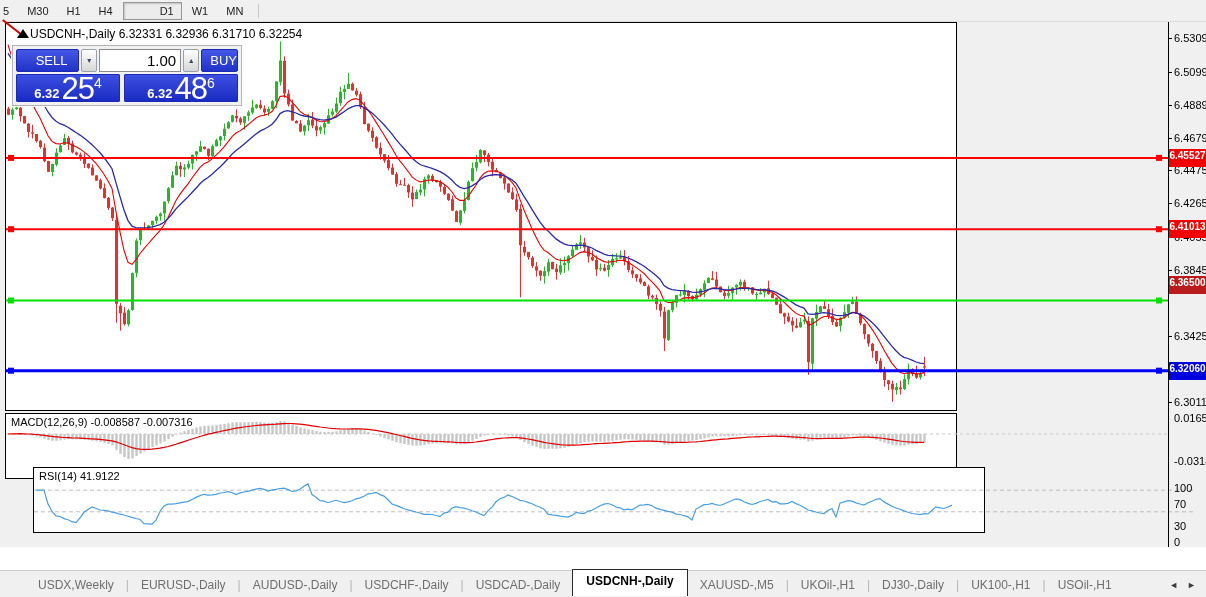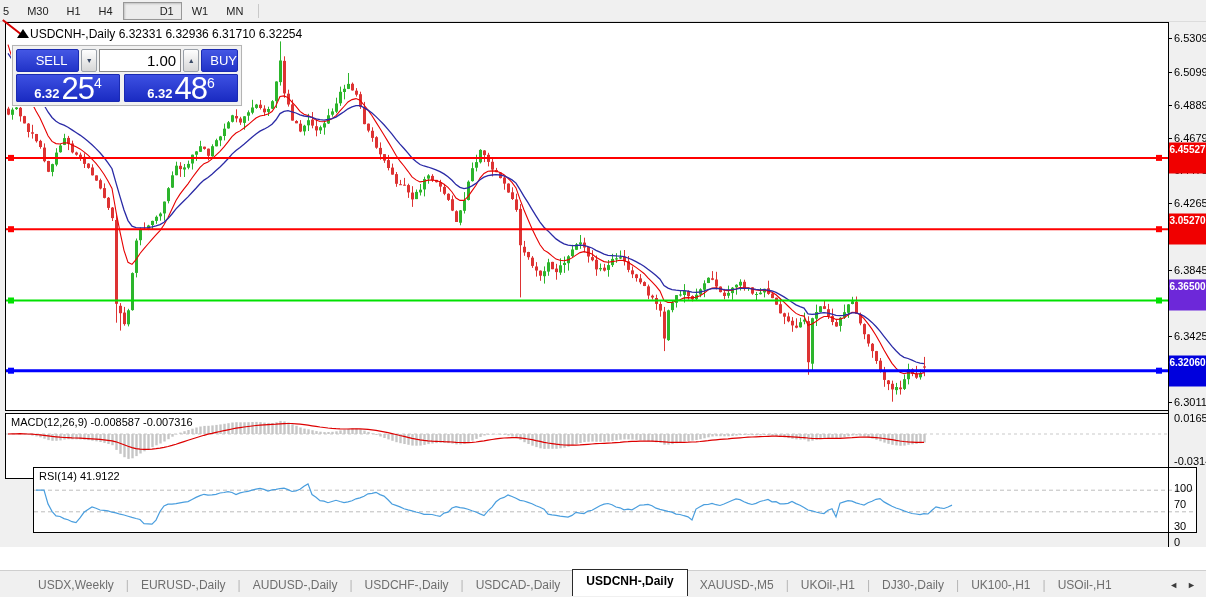--- a/index.html
+++ b/index.html
@@ -4,35 +4,35 @@
 <style>
   html,body{margin:0;padding:0;background:#e8e8e8;font-family:"Liberation Sans",sans-serif;}
   .screen{position:relative;width:1206px;height:597px;background:#f0f0f0;overflow:hidden;}
   
   .toolbar{position:absolute;top:0;left:0;right:0;height:21px;background:#f0f0f0;display:flex;align-items:center;font-size:11px;color:#222;border-bottom:1px solid #dcdcdc;}
   .tf-btn{padding:2px 7px;margin:0 1px;border:1px solid transparent;cursor:default;}
   .tf-btn:first-child{margin-left:-5px;}
   .tf-btn.active{background:#ececec;border:1px solid #979797;box-shadow:inset 1px 1px 2px rgba(0,0,0,.18);padding-left:36px;}
   .tf-sep{width:1px;height:14px;background:#c9c9c9;margin:0 6px;}
   
-  .panel{position:absolute;left:5px;width:1164px;background:#fff;border:1px solid #000;box-sizing:border-box;}
+  .panel{position:absolute;left:5px;width:952px;background:#fff;border:1px solid #000;box-sizing:border-box;}
   #panel-main{top:22px;height:389px;}
   #panel-macd{top:413px;height:66px;}
   #panel-rsi{top:467px;height:66px;margin-left:28px;}
   .axis-vline{position:absolute;left:1168px;top:22px;width:1px;height:525px;background:#000;}
   .panel svg{position:absolute;left:0;top:0;display:block;}
   .pane-label{position:absolute;left:5px;top:2px;font-size:11px;color:#000;white-space:nowrap;}
   
   .chart-title{position:absolute;left:24px;top:4px;font-size:12px;color:#000;white-space:nowrap;}
   .symbol-marker{position:absolute;left:11px;top:6px;width:0;height:0;border-left:6px solid transparent;border-right:6px solid transparent;border-bottom:9px solid #000;}
   .corner-line{position:absolute;left:-6px;top:4px;width:26px;height:2px;background:#d40000;transform:rotate(38deg);}
   
   .ptick{position:absolute;left:1174px;font-size:11px;color:#000;transform:translateY(-50%);}
   .ptick::before{content:"";position:absolute;left:-6px;top:50%;width:4px;height:1px;background:#000;}
-  .tag{position:absolute;left:1169px;width:37px;height:31px;color:#fff;font-size:10px;font-weight:bold;text-align:center;line-height:13px;transform:translateY(-50%);}
+  .tag{position:absolute;left:1169px;width:37px;height:18px;color:#fff;font-size:10px;font-weight:bold;text-align:center;line-height:13px;transform:translateY(-50%);}
   .subtick{position:absolute;left:1174px;font-size:11px;color:#000;transform:translateY(-50%);white-space:nowrap;}
   
   .date-strip{position:absolute;left:0;right:0;top:547px;height:23px;background:#fff;}
   
   .tabbar{position:absolute;left:0;right:0;top:570px;height:27px;background:#f0f0f0;border-top:1px solid #cfcfcf;display:flex;align-items:center;font-size:12px;color:#6e6e6e;}
   .tabbar .lead{width:26px;}
   .tab{padding:4px 12px;white-space:nowrap;cursor:default;}
   .tab.active{background:#fff;border:1px solid #2a2a2a;border-bottom:none;color:#000;font-weight:bold;padding:4px 13px 8px;position:relative;top:-2px;}
   .tab-sep{color:#b5b5b5;}
   .tab-arrows{margin-left:auto;padding-right:10px;color:#3c3c3c;font-size:9px;display:flex;gap:9px;}
@@ -831,22 +831,22 @@
       <div class="ptick" style="top: 71.6px;">6.50990</div>
       <div class="ptick" style="top: 104.8px;">6.48890</div>
       <div class="ptick" style="top: 137.9px;">6.46790</div>
       <div class="ptick" style="top: 170.2px;">6.44750</div>
       <div class="ptick" style="top: 203.4px;">6.42650</div>
       <div class="ptick" style="top: 236.5px;">6.40550</div>
       <div class="ptick" style="top: 269.7px;">6.38450</div>
       <div class="ptick" style="top: 336.1px;">6.34250</div>
       <div class="ptick" style="top: 401.5px;">6.30110</div>
       <div class="tag" style="top: 157.9px; background: rgb(240, 0, 0);">6.45527</div>
-      <div class="tag" style="top: 229.2px; background: rgb(240, 0, 0);">3.05270</div>
-      <div class="tag" style="top: 295px; background: #6d28d9;">6.36500</div>
+      <div class="tag" style="top: 229.2px; background: rgb(240, 0, 0);">6.41013</div>
+      <div class="tag" style="top: 285px; background: #b91c1c;">6.36500</div>
       <div class="tag" style="top: 370.7px; background: rgb(0, 0, 221);">6.32060</div>
       <div class="subtick" style="top: 418.1px;">0.016586</div>
       <div class="subtick" style="top: 433px; padding-left: 44px;">0.00</div>
       <div class="subtick" style="top: 461.3px;">-0.031425</div>
       <div class="subtick" style="top: 488px;">100</div>
       <div class="subtick" style="top: 504.2px;">70</div>
       <div class="subtick" style="top: 525.8px;">30</div>
       <div class="subtick" style="top: 542px;">0</div>
     </div>
 

